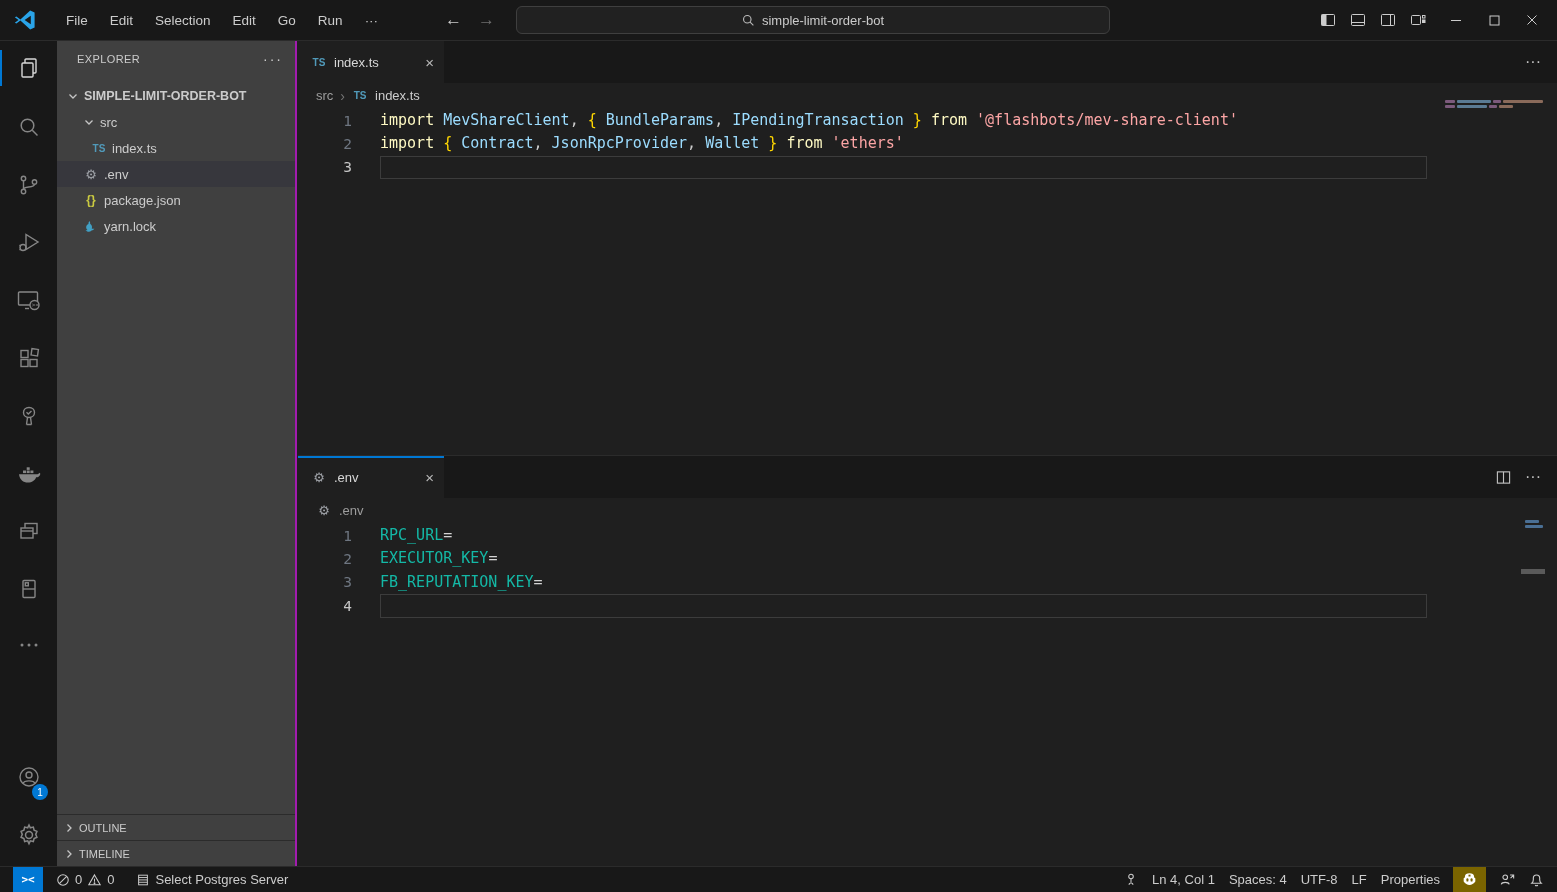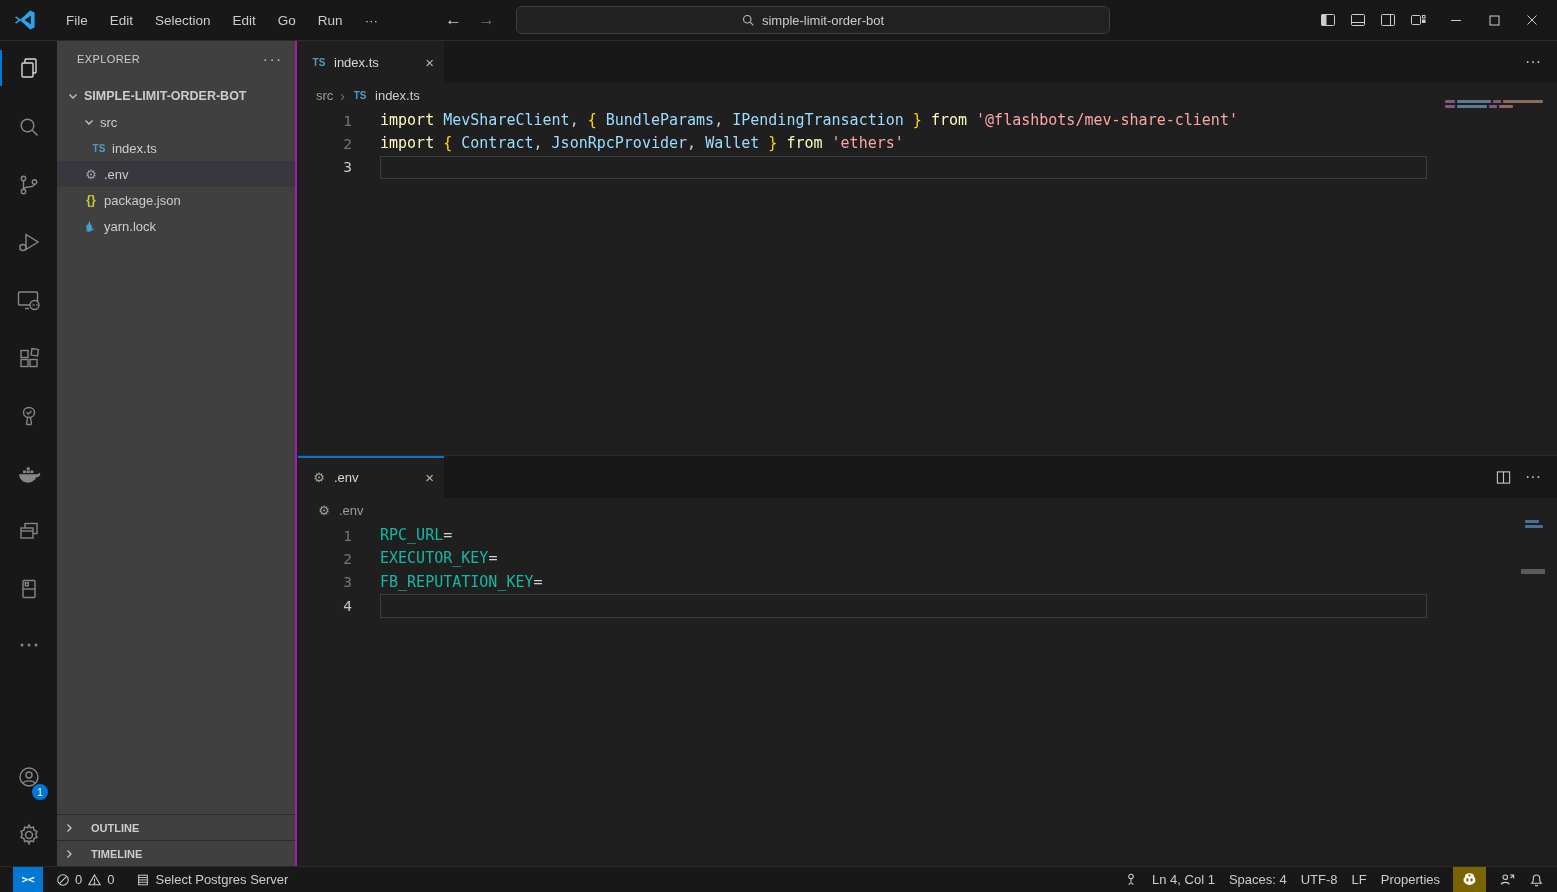--- a/index.html
+++ b/index.html
@@ -39,22 +39,22 @@
   .tree-row.root { padding-left:10px; font-weight:bold; font-size:12.5px; }
   .tree-row.lvl1 { padding-left:26px; }
   .tree-row.lvl2 { padding-left:34px; }
   .tree-row.selected { background:#37373d; }
   .chev { color:#c5c5c5; display:flex; }
   .fi { width:16px; text-align:center; font-weight:bold; }
   .fi-ts { color:#519aba; font-size:10px; }
   .fi-json { color:#cbcb41; font-size:12px; }
   .fi-gear { color:#9da0a6; font-size:13px; font-weight:normal; }
   .sb-sections { position:absolute; bottom:0; left:0; width:100%; }
-  .sb-section { height:26px; display:flex; align-items:center; gap:16px; padding-left:6px;
-    border-top:1px solid #2b2b2b; font-size:11px; font-weight:bold; color:#cccccc; }
+  .sb-section { height:26px; display:flex; align-items:center; gap:4px; padding-left:6px;
+    border-top:1px solid #2b2b2b; font-size:11px; font-weight:normal; color:#cccccc; }
 
   
   .editor-area { position:absolute; top:41px; left:298px; width:1259px; height:825px; background:#1f1f1f; }
   .egroup-top { position:absolute; top:0; left:0; width:1259px; height:413px; }
   .egroup-bottom { position:absolute; top:414px; left:0; width:1259px; height:411px; border-top:1px solid #2b2b2b; }
   .tabbar { height:42px; background:#181818; display:flex; align-items:stretch; }
   .tab { width:146px; background:#1f1f1f; display:flex; align-items:center; gap:7px; padding:0 10px 0 13px; font-size:13px; color:#d7d7d7; position:relative; }
   .tab .close { margin-left:auto; color:#b8b8b8; font-size:15px; }
   .tab.focused::before { content:""; position:absolute; top:0; left:0; right:0; height:1.5px; background:#0078d4; }
   .tabbar-actions { margin-left:auto; display:flex; align-items:center; gap:14px; padding-right:16px; color:#c2c2c2; }

